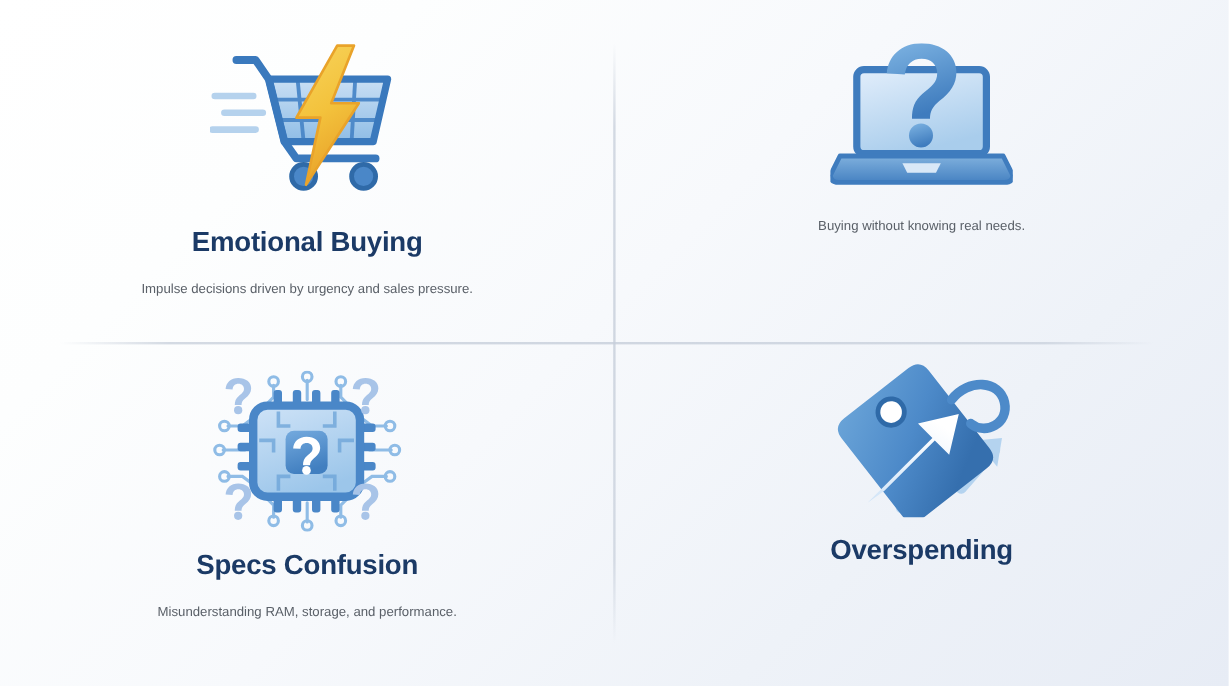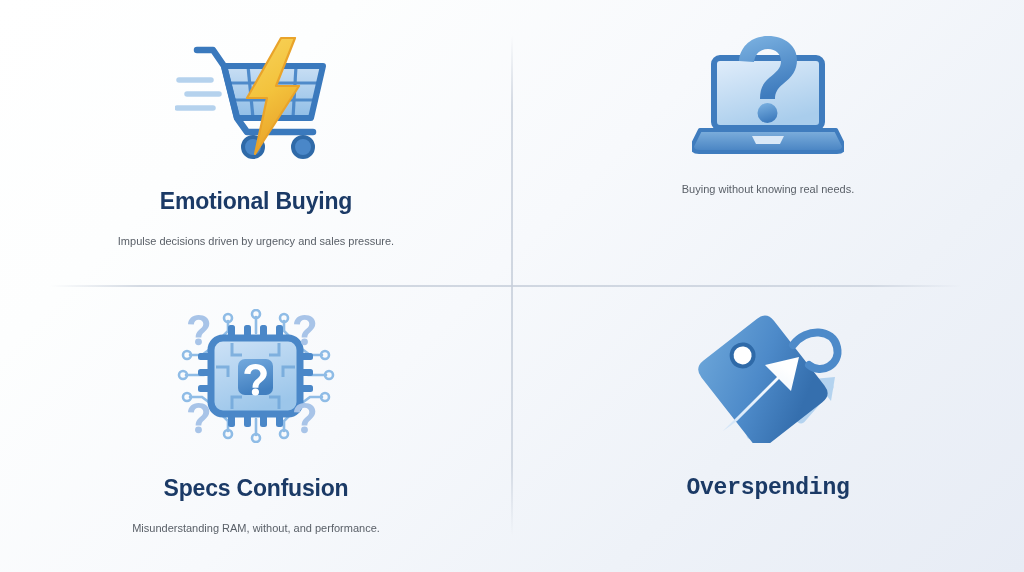--- a/index.html
+++ b/index.html
@@ -67,41 +67,41 @@
   .cell {
     display: flex;
     flex-direction: column;
     align-items: center;
     justify-content: flex-start;
     box-sizing: border-box;
   }
   .cell-tl { padding-top: 34px; }
   .cell-tr { padding-top: 34px; }
   .cell-bl { padding-top: 22px; }
-  .cell-br { padding-top: 22px; font-family: Liberation Mono, monospace; }
+  .cell-br { padding-top: 10px; }
 
   .icon-wrap {
     width: 170px;
     height: 128px;
     display: flex;
     align-items: center;
     justify-content: center;
   }
   .cell-bl .icon-wrap, .cell-br .icon-wrap { height: 136px; }
 
   .card-title {
     font-size: 23px;
     font-weight: bold;
     color: #1b3a66;
     letter-spacing: -0.2px;
     text-align: center;
     margin-top: 27px;
     line-height: 1.1;
   }
-  .cell-bl .card-title, .cell-br .card-title { margin-top: 32px; }
+  .cell-bl .card-title, .cell-br .card-title { margin-top: 14px; }
 
   .card-desc {
     font-size: 11px;
     color: #5a6068;
     text-align: left;
     line-height: 1.42;
     margin-top: 20px;
     max-width: 330px;
   }
 </style>
@@ -305,21 +305,21 @@
               <circle cx="11.9" cy="30.5" r="3.9"></circle>
             </g>
             <g transform="translate(118,94) scale(0.88)">
               <path d="M12 0 C5 0 0.4 4.4 0 10.4 L6.6 10.8 C6.9 7.4 9 5.4 12.1 5.4 C15.3 5.4 17.4 7.5 17.4 10.2 C17.4 13.3 15.3 14.6 12.5 17 C9.6 19.5 8.7 21.9 8.7 25.6 L15.1 25.6 C15.1 23.2 15.9 21.6 18.4 19.5 C22.2 16.5 24.2 13.7 24.2 9.8 C24.2 3.9 19.1 0 12 0 Z"></path>
               <circle cx="11.9" cy="30.5" r="3.9"></circle>
             </g>
           </g>
         </svg>
       </div>
       <div class="card-title">Specs Confusion</div>
-      <div class="card-desc">Misunderstanding RAM, without, and performance.</div>
+      <div class="card-desc">Misunderstanding RAM, storage, and performance.</div>
     </div>
 
     <div class="cell cell-br">
       <div class="icon-wrap">
         <svg width="158" height="134" viewBox="0 0 158 134">
           <defs>
             <linearGradient id="tagGrad" x1="0" y1="0" x2="0.5" y2="1">
               <stop offset="0%" stop-color="#6aa4d8"></stop>
               <stop offset="55%" stop-color="#4d8ac9"></stop>
               <stop offset="100%" stop-color="#356fae"></stop>

